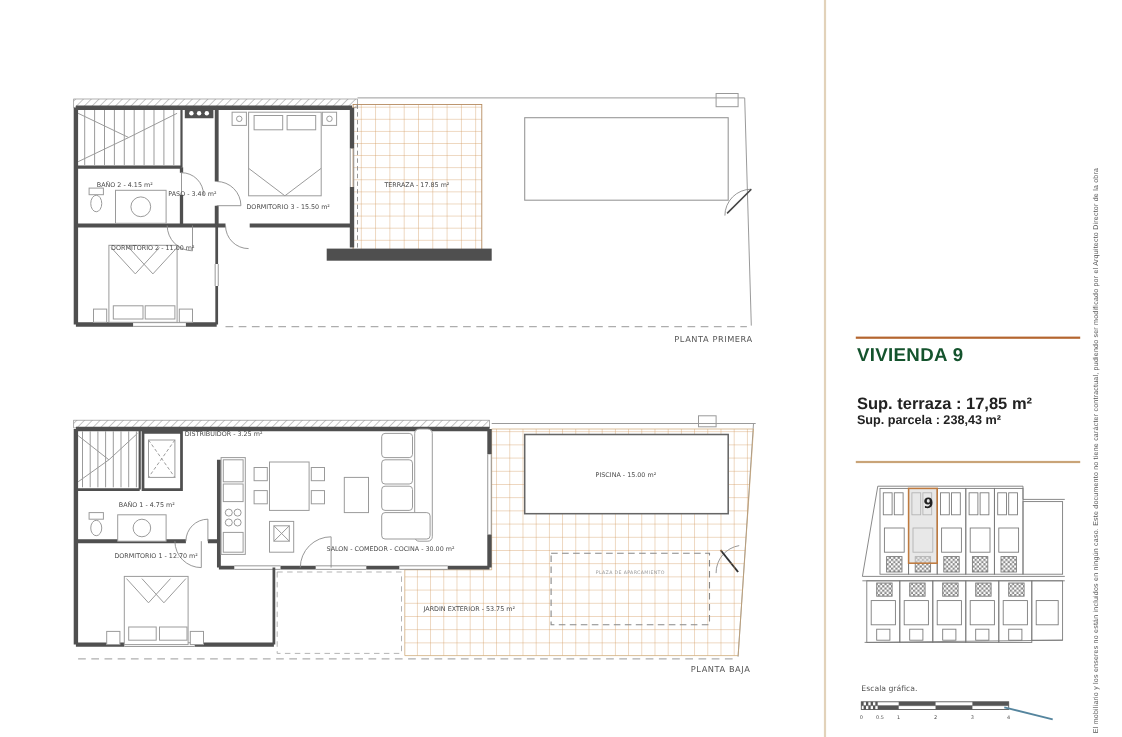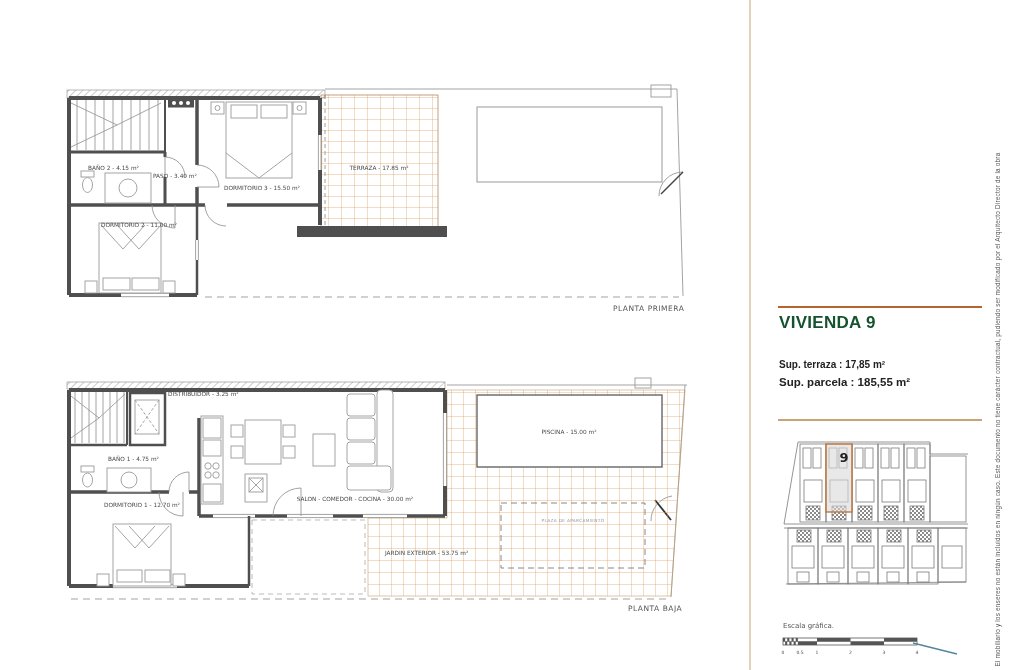--- a/index.html
+++ b/index.html
@@ -16,21 +16,21 @@
   .furnline{stroke:#9a9a9a;fill:none;stroke-width:.9;}
   .arc{stroke:#8a8a8a;fill:none;stroke-width:.8;}
   .win{stroke:#8a8a8a;stroke-width:.8;}
   .divider{position:absolute;left:749px;top:0;width:2px;height:670px;background:#e2d2ba;}
   .rule1{position:absolute;left:778px;top:306px;width:204px;height:2px;background:#b4652f;}
   .rule2{position:absolute;left:778px;top:419px;width:204px;height:2px;background:#c9a478;}
   .info-title{position:absolute;left:779px;top:313px;font-size:17px;font-weight:bold;
               color:#14532d;letter-spacing:.3px;}
   .info-line{position:absolute;left:779px;font-weight:bold;color:#222;}
   .info-line.l1{top:340px;font-size:12.5px;}
-  .info-line.l2{top:359px;font-size:10px;}
+  .info-line.l2{top:359px;font-size:15px;}
   .info-line.l3{top:376px;font-size:11.5px;}
   .disclaimer{position:absolute;left:752px;top:418px;width:490px;transform:rotate(-90deg);
               font-size:6.4px;color:#555;text-align:center;white-space:nowrap;letter-spacing:.2px;}
 </style>
 </head>
 <body>
 
 <div class="sheet">
 
   <svg style="left:55px;top:75px" width="700" height="245" viewBox="0 0 700 245">
@@ -283,21 +283,21 @@
     <text class="tiny-label" x="518" y="154" text-anchor="middle">PLAZA DE APARCAMIENTO</text>
     <text class="plan-title" x="573" y="243">PLANTA BAJA</text>
   </svg>
 
   <div class="divider"></div>
   <div class="rule1"></div>
   <div class="rule2"></div>
 
   <div class="info-title">VIVIENDA 9</div>
   <div class="info-line l2">Sup. terraza : 17,85 m²</div>
-  <div class="info-line l3">Sup. parcela : 185,55 m²</div>
+  <div class="info-line l3">Sup. parcela : 238,43 m²</div>
 
   <svg style="left:778px;top:432px" width="195" height="162" viewBox="0 0 195 162">
     <g stroke="#7a7a7a" stroke-width="0.8" fill="none">
       <line x1="20" y1="10" x2="6" y2="92"></line>
       <path d="M20,10 H152 V22 H190"></path>
 
       <g>
         <rect x="22" y="12" width="26" height="78"></rect>
           <rect x="48" y="12" width="26" height="78"></rect>
         <rect x="74" y="12" width="26" height="78"></rect>

